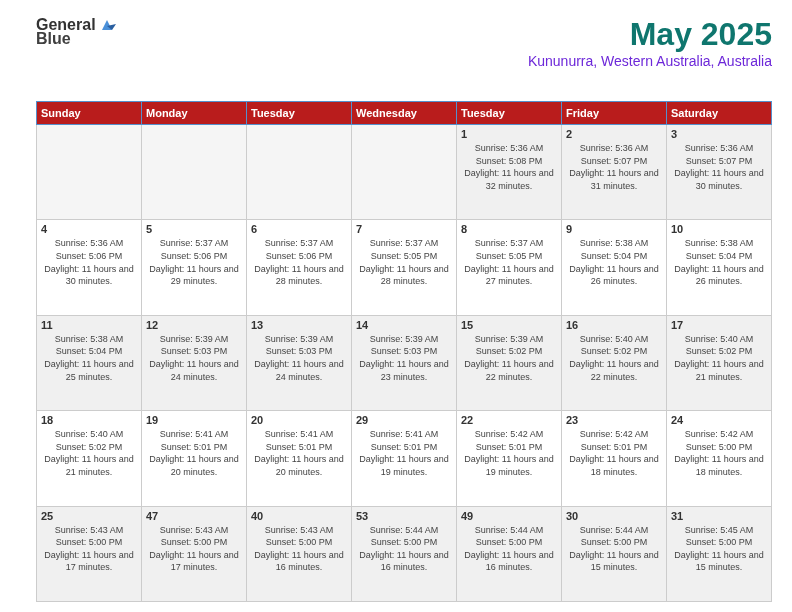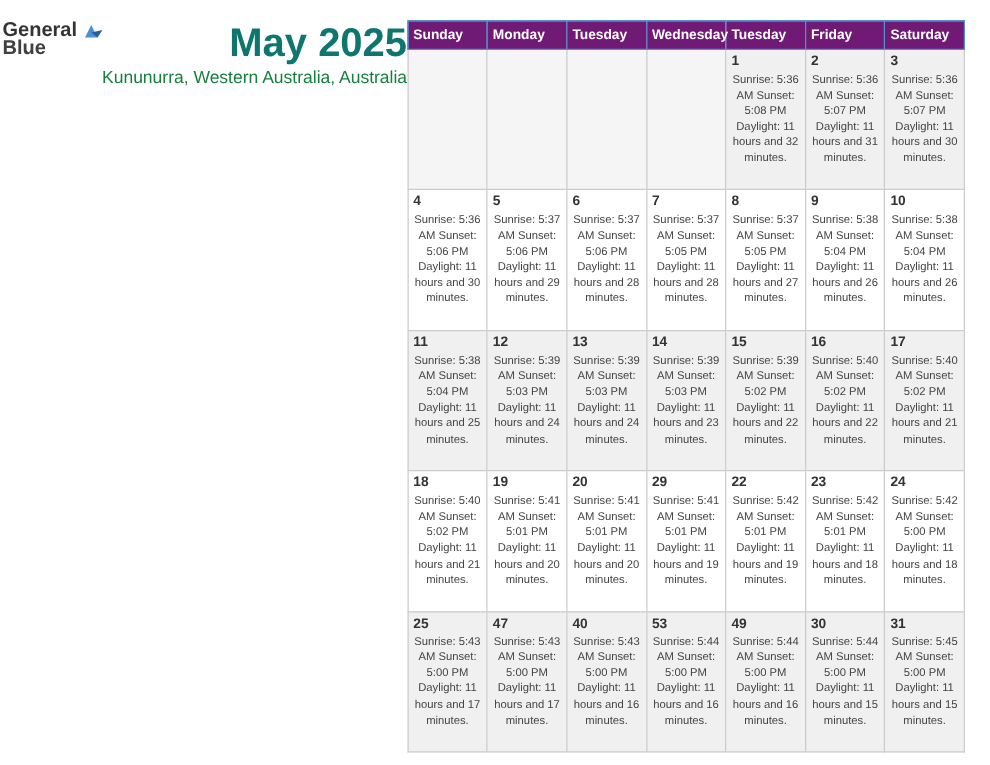--- a/index.html
+++ b/index.html
@@ -6,23 +6,24 @@
     body {
       font-family: Arial, sans-serif;
       background: #fff;
       width: 792px;
       height: 612px;
       overflow: hidden;
     }
     .page {
       width: 792px;
       height: 612px;
-      padding: 16px 20px 10px 2px;
+      padding: 16px 20px 10px 36px;
       display: flex;
-      flex-direction: row;
+      flex-direction: column;
+      gap: 24px;
     }
     .header {
       display: flex;
       align-items: flex-start;
       justify-content: space-between;
       margin-bottom: 8px;
     }
     .logo {
       display: flex;
       align-items: center;
@@ -41,32 +42,32 @@
     .title-block {
       text-align: right;
     }
     .month-title {
       font-size: 32px;
       font-weight: bold;
       color: #0f766e;
     }
     .location-title {
       font-size: 14px;
-      color: #15803d;
+      color: #6d28d9;
       text-align: center;
     }
     .calendar {
       flex: 1;
       border: 1px solid #ccc;
       border-collapse: collapse;
       width: 100%;
       table-layout: fixed;
     }
     .calendar th {
-      background-color: #701a75;
+      background-color: #b91c1c;
       color: #fff;
       font-size: 11px;
       font-weight: bold;
       padding: 5px 4px;
       text-align: left;
       border: 1px solid #5590cc;
     }
     .calendar td {
       border: 1px solid #ccc;
       vertical-align: top;

